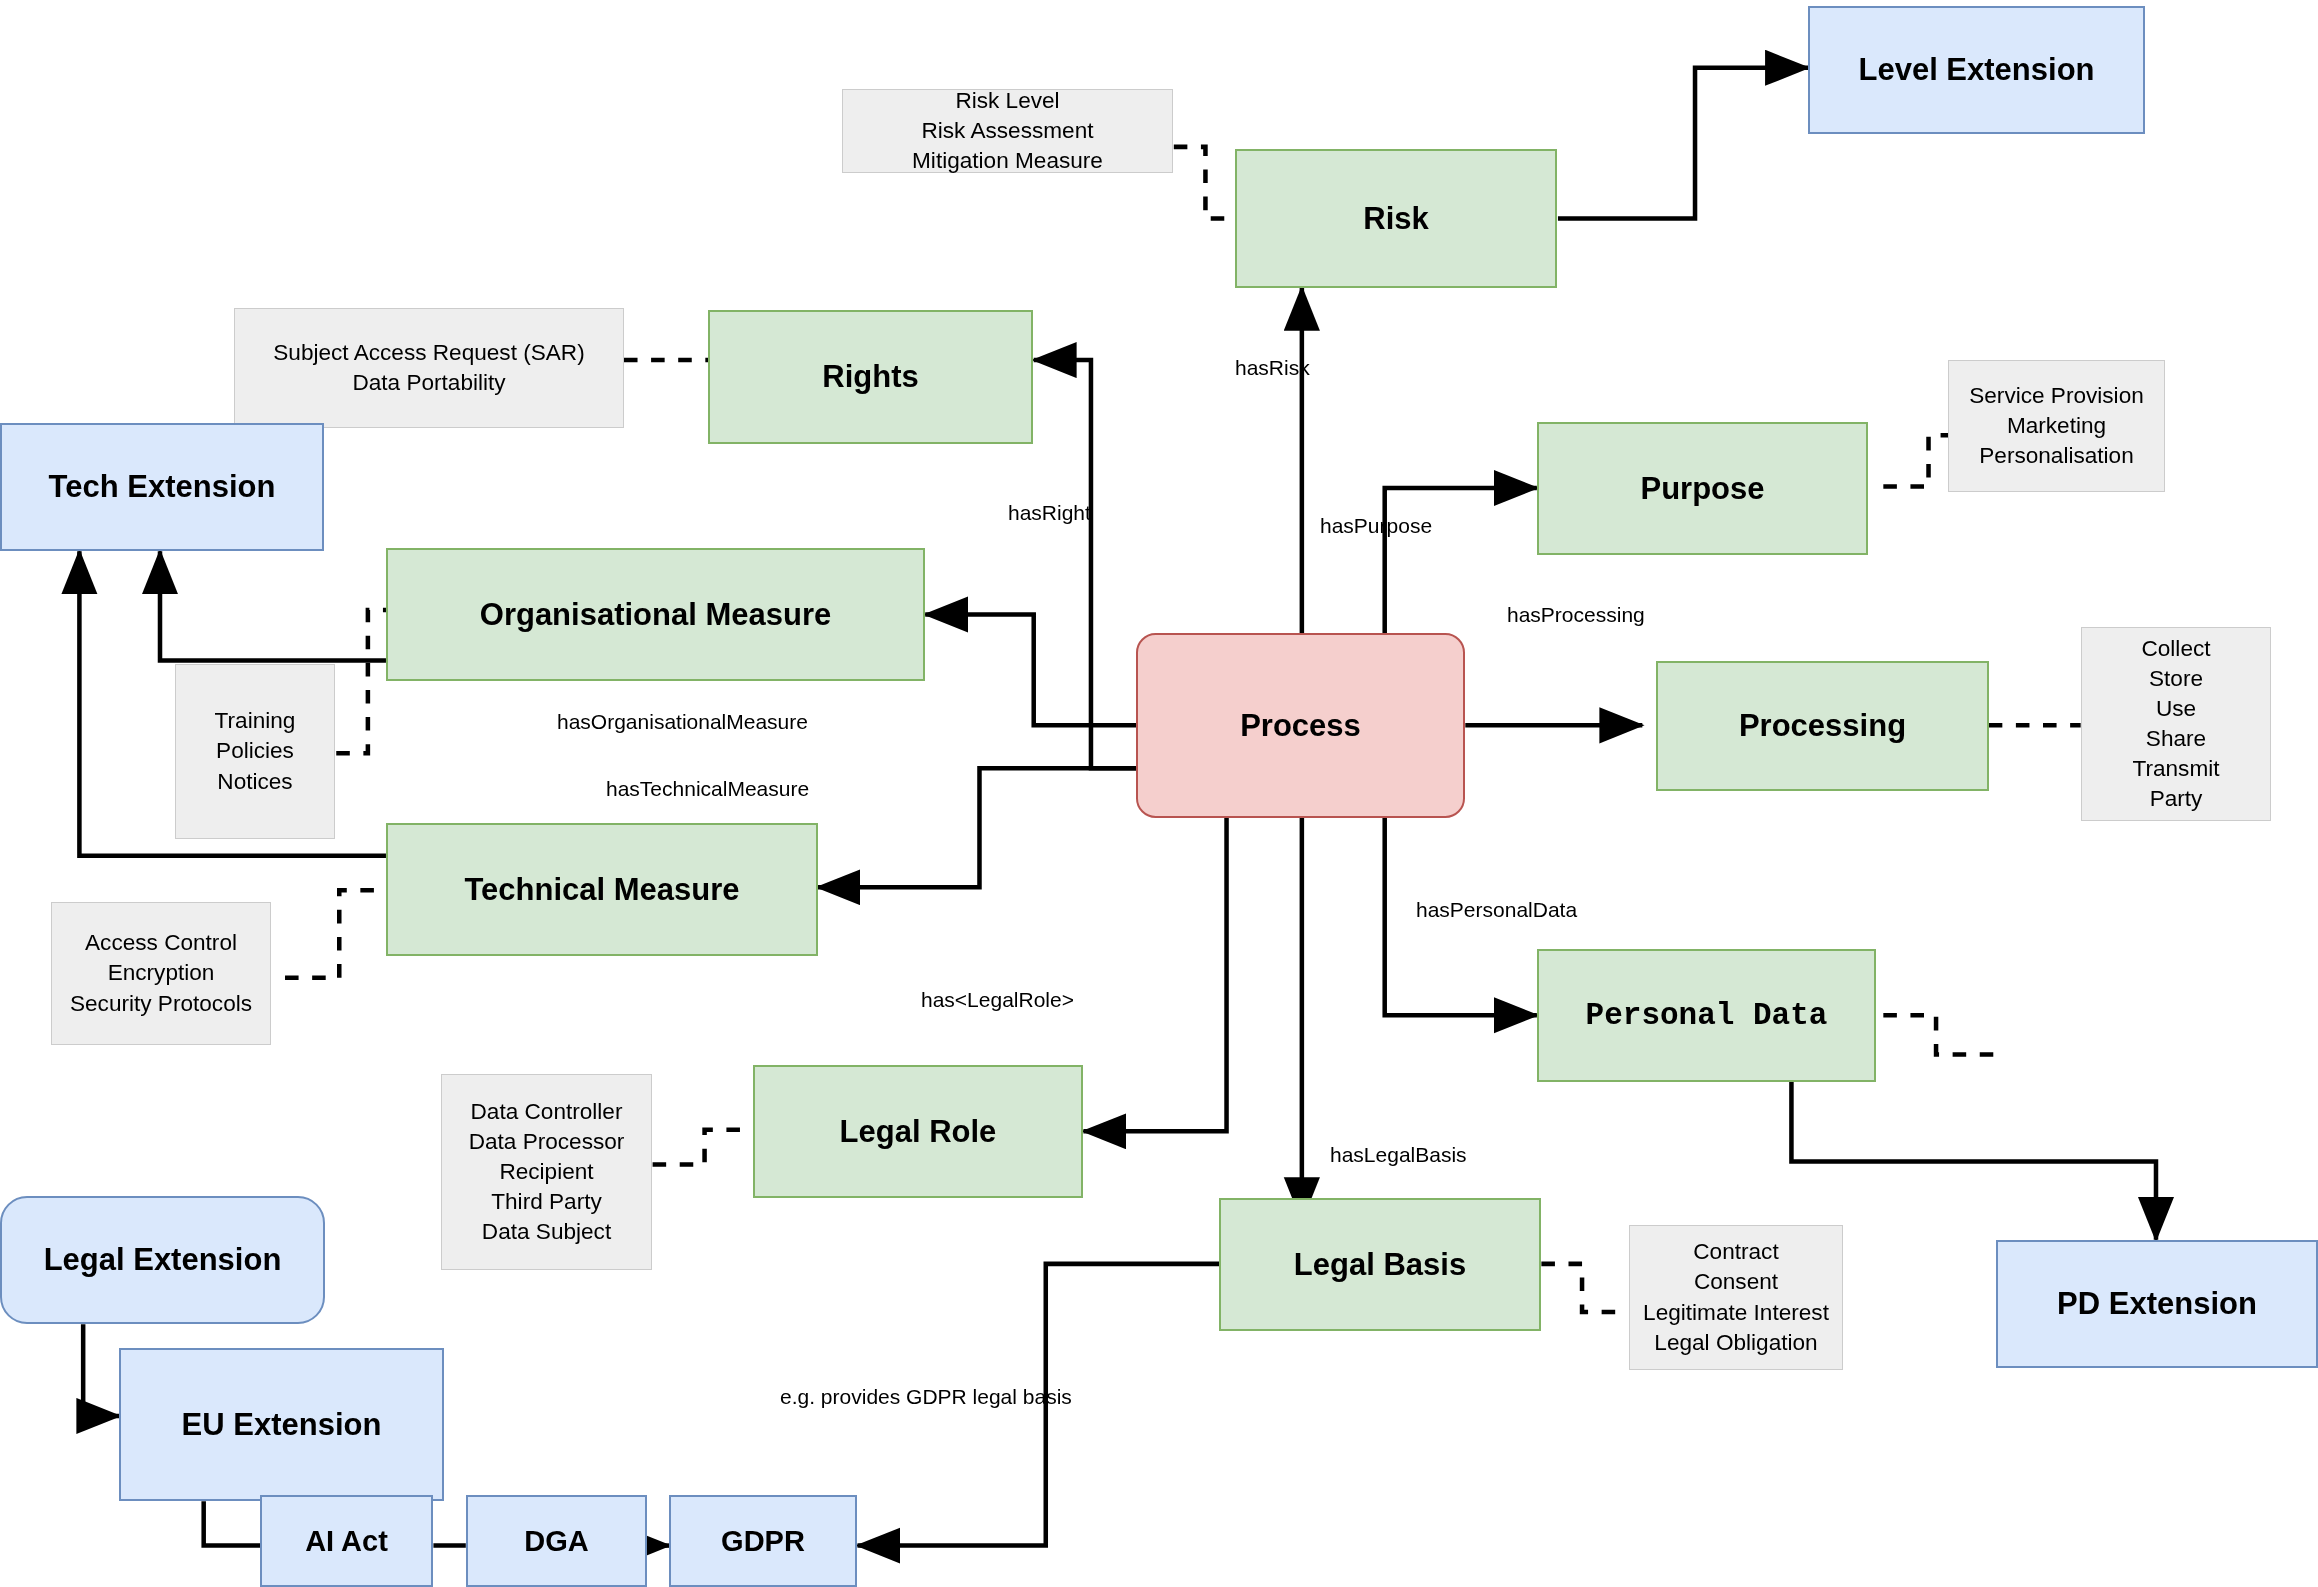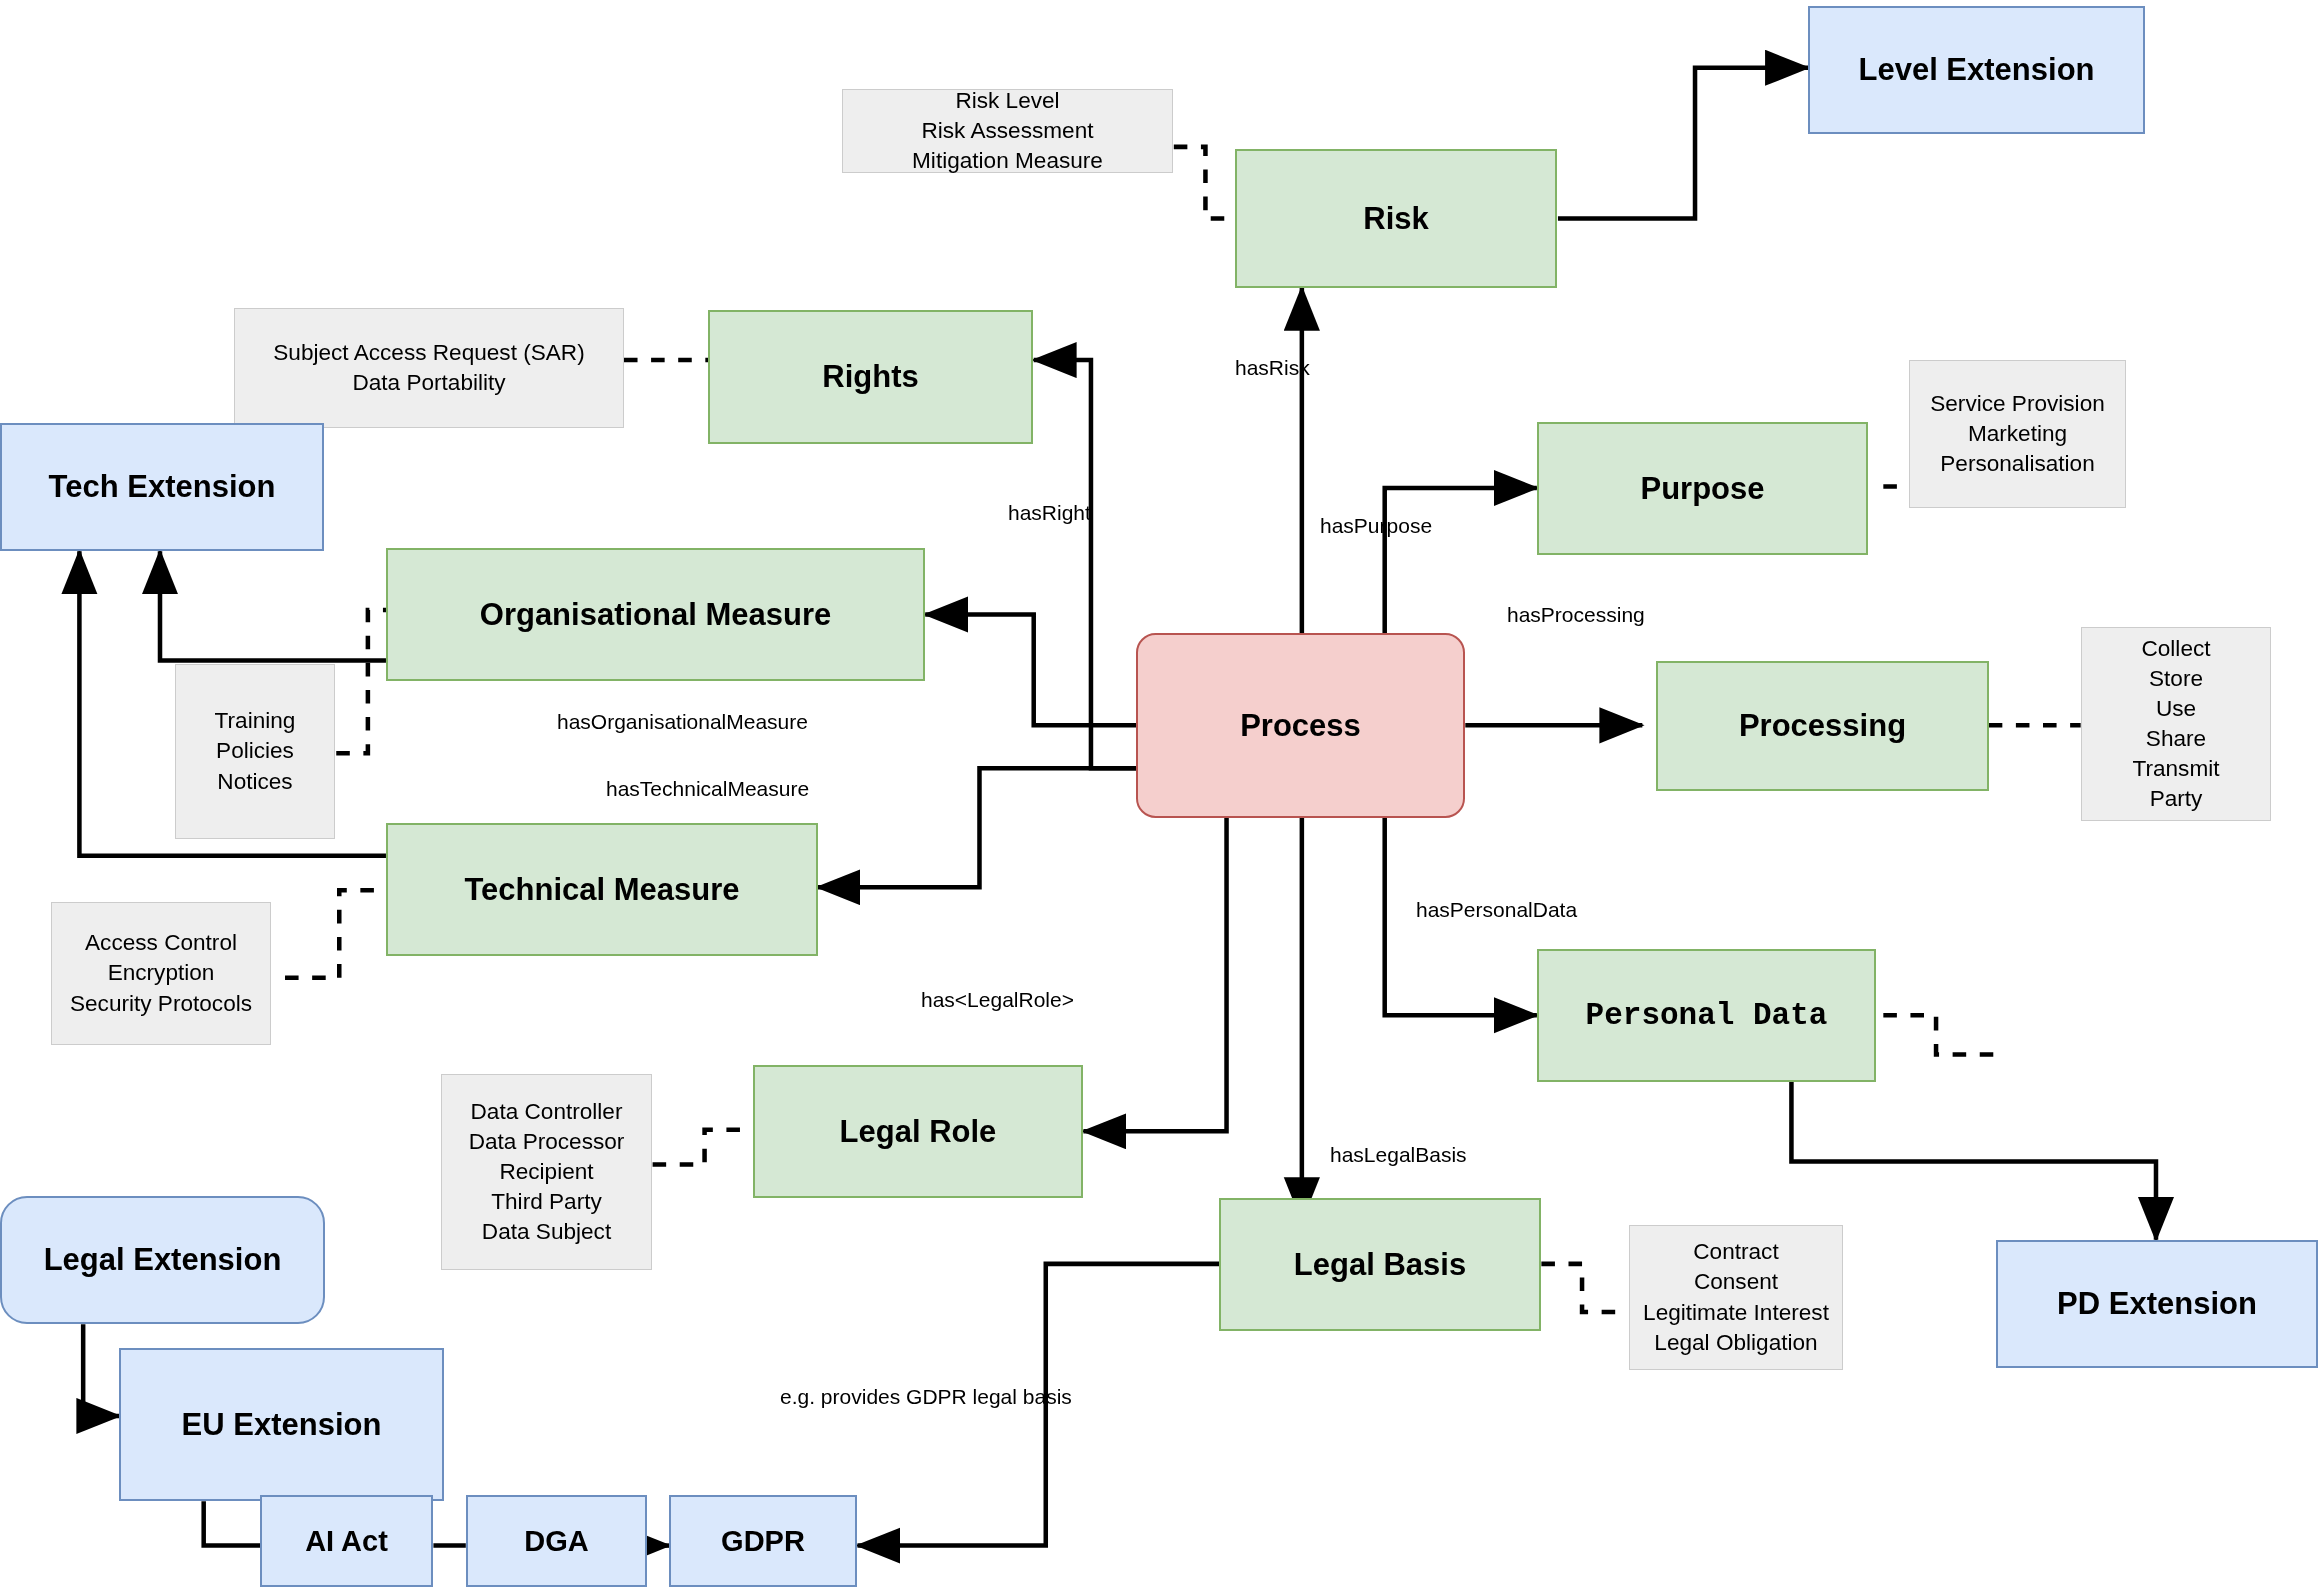--- a/index.html
+++ b/index.html
@@ -155,21 +155,21 @@
     <span>Risk Level</span>
     <span>Risk Assessment</span>
     <span>Mitigation Measure</span>
   </div>
 
   <div class="note" style="left:234px; top:308px; width:390px; height:120px;">
     <span>Subject Access Request (SAR)</span>
     <span>Data Portability</span>
   </div>
 
-  <div class="note" style="left:1909px; top:360px; width:217px; height:148px;">
+  <div class="note" style="left:1948px; top:360px; width:217px; height:132px;">
     <span>Service Provision</span>
     <span>Marketing</span>
     <span>Personalisation</span>
   </div>
 
   <div class="note" style="left:2081px; top:627px; width:190px; height:194px;">
     <span>Collect</span>
     <span>Store</span>
     <span>Use</span>
     <span>Share</span>

